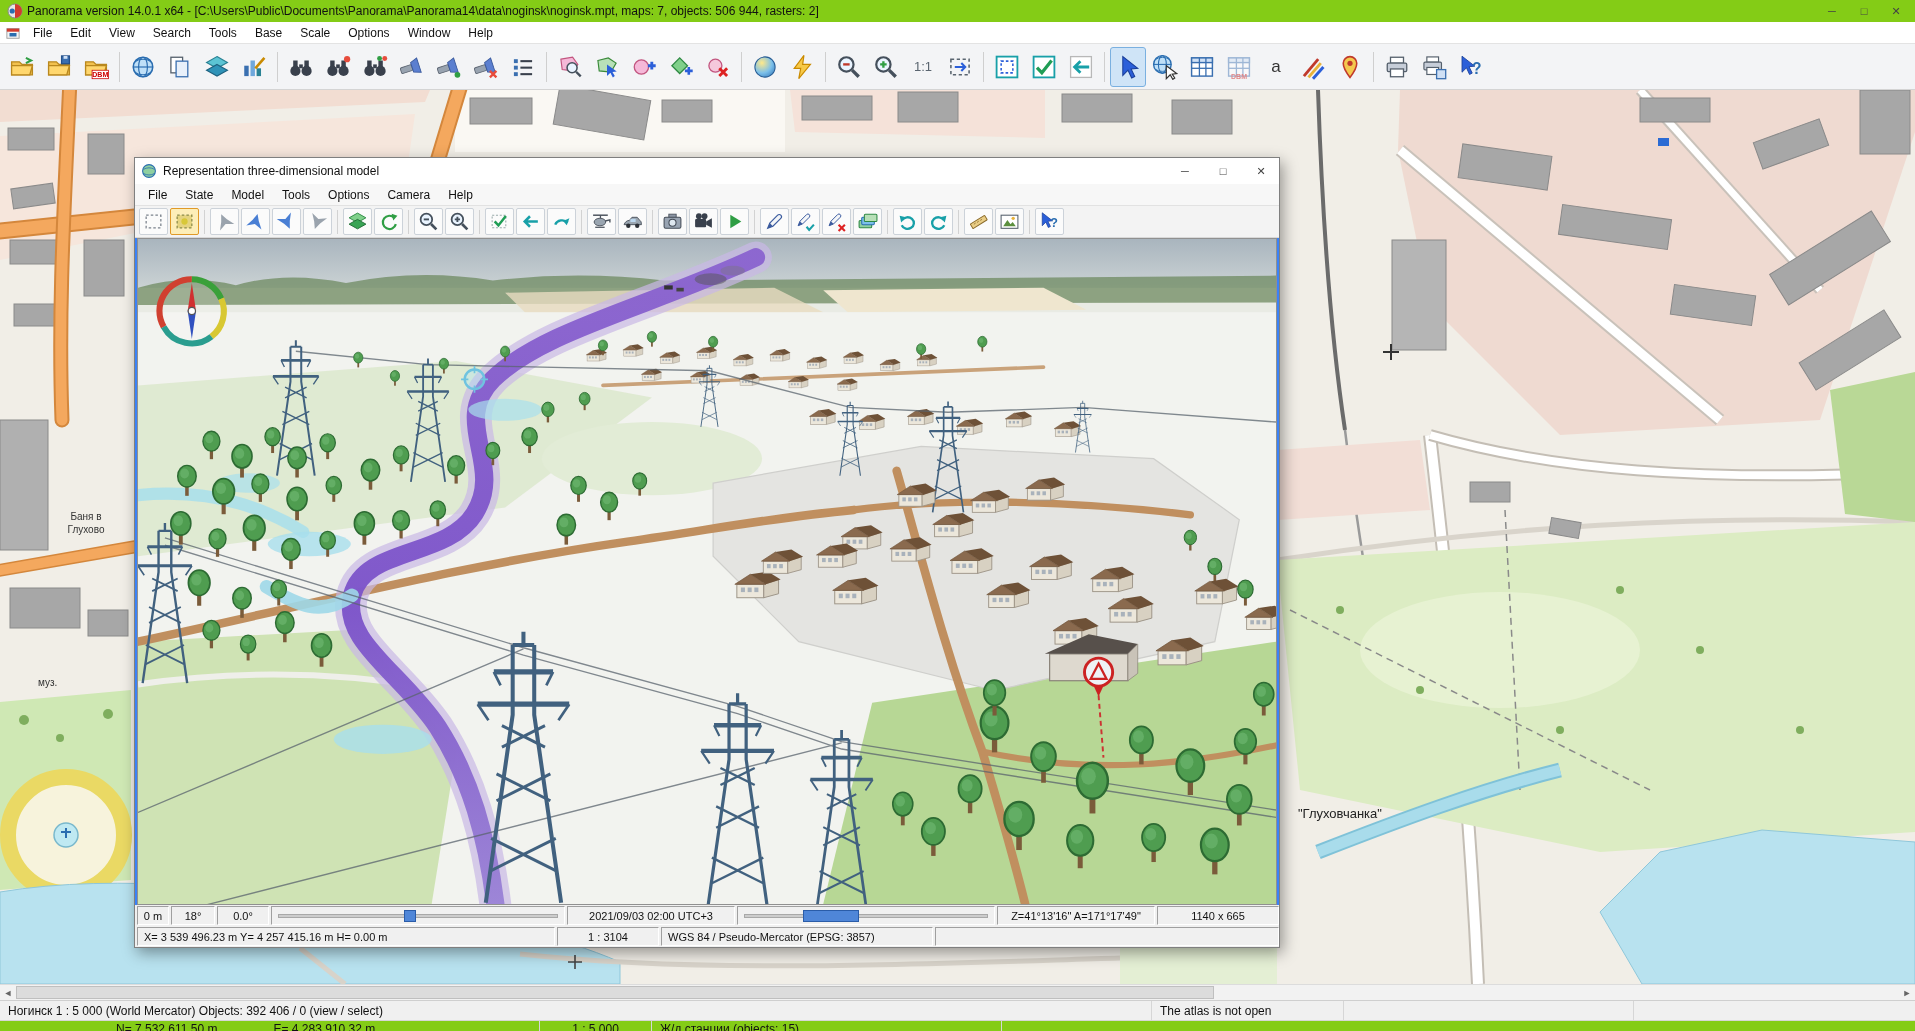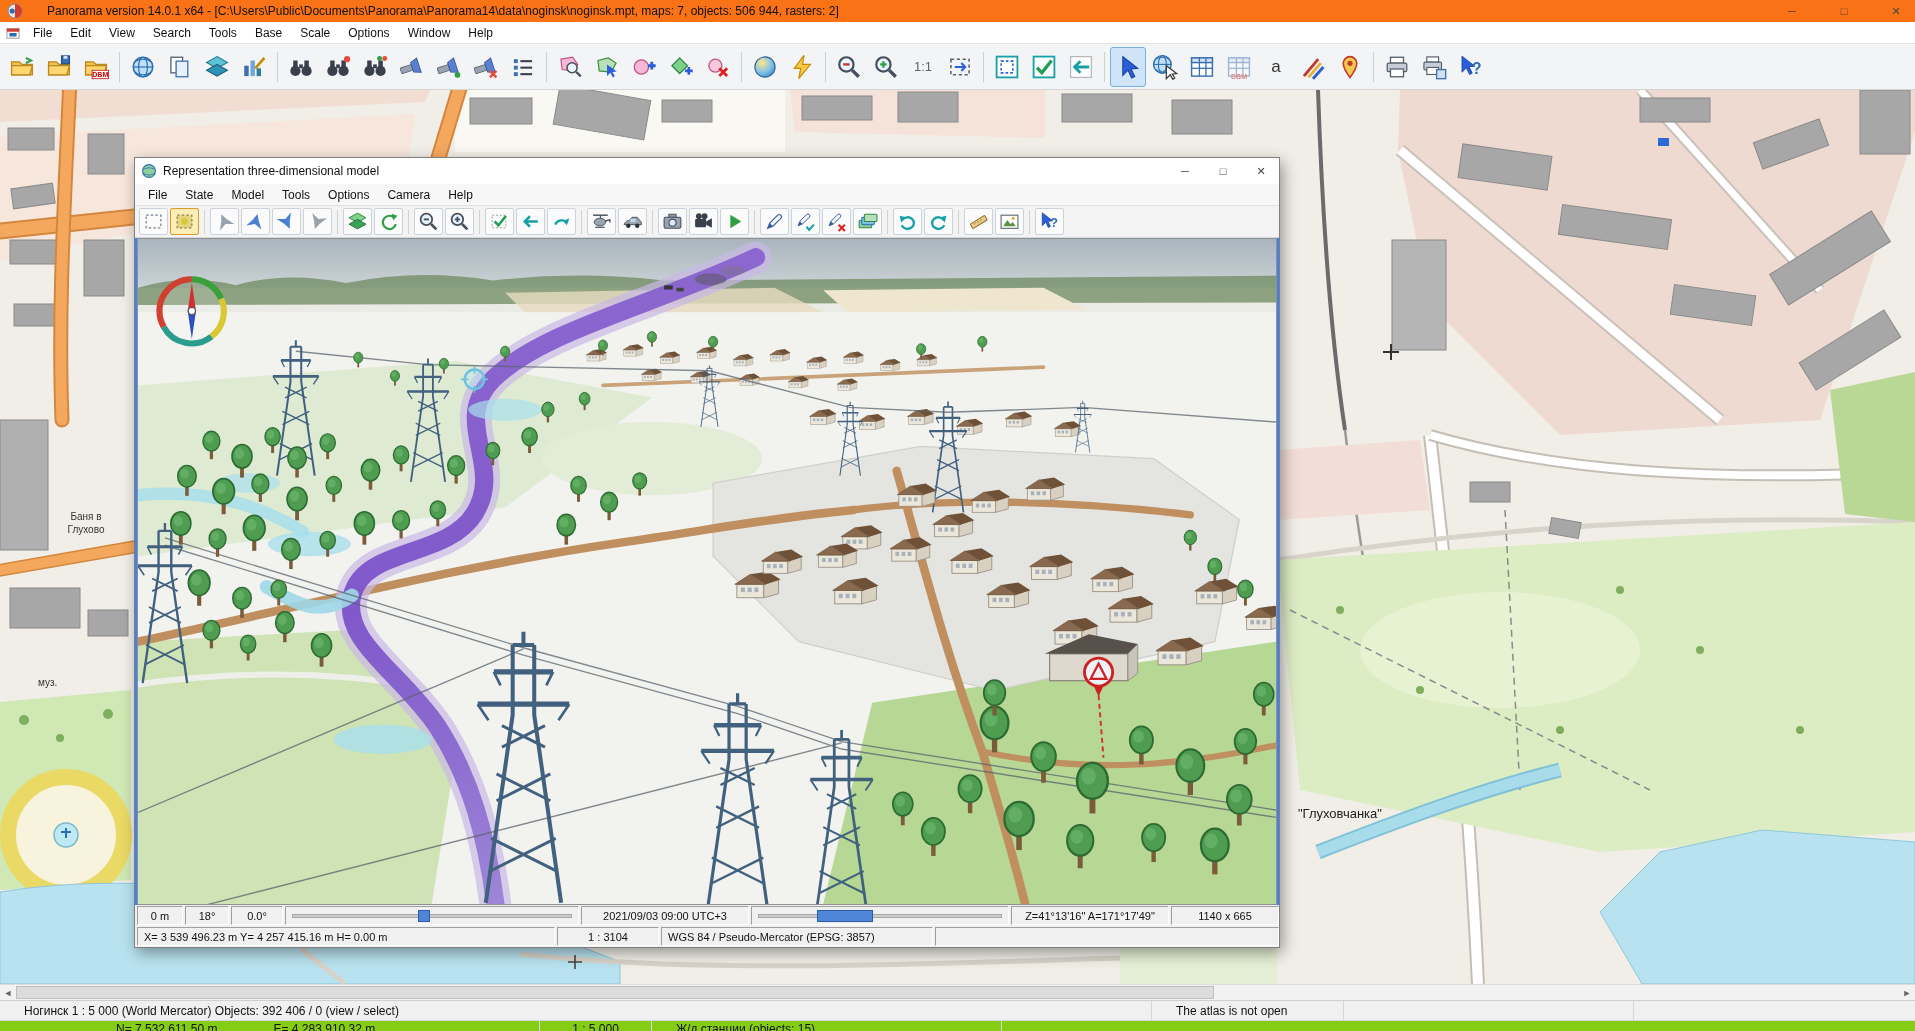--- a/index.html
+++ b/index.html
@@ -1,21 +1,21 @@
 <!DOCTYPE html>
 <html><head>
 <meta charset="utf-8">
 <style>
   *{margin:0;padding:0;box-sizing:border-box}
   html,body{width:1915px;height:1031px;overflow:hidden;background:#e8e8e8;
     font-family:"Liberation Sans",sans-serif;font-size:12px;color:#111}
   .app{display:flex;flex-direction:column;width:1915px;height:1031px;background:#f0f0f0}
 
   
-  .titlebar{height:22px;background:#f97316;display:flex;align-items:center;padding:0 3px;gap:20px;flex:0 0 auto}
+  .titlebar{height:22px;background:#84cc16;display:flex;align-items:center;padding:0 3px;gap:0;flex:0 0 auto}
   .titlebar .title{flex:1;font-size:12px;white-space:nowrap;overflow:hidden;text-overflow:ellipsis}
   .winbtn{width:32px;height:20px;display:flex;align-items:center;justify-content:center;font-size:11px;color:#444}
   .menubar{height:22px;background:#ffffff;border-bottom:1px solid #e3e3e3;display:flex;align-items:center;padding:0 2px;flex:0 0 auto}
   .menu-item{padding:3px 9px;font-size:12px;cursor:default}
   .appmenu-icon{width:16px;height:16px;margin:0 4px}
 
   .toolbar{height:46px;background:#f3f4f6;border-bottom:1px solid #d4d4d4;display:flex;align-items:center;padding:0 4px;gap:1px;flex:0 0 auto}
   .tbtn{width:36px;height:40px;display:flex;align-items:center;justify-content:center;border-radius:3px;border:1px solid transparent}
   .tbtn svg{width:26px;height:26px}
   .tbtn.active{background:#cfe4f7;border-color:#7ab0e0}
@@ -47,21 +47,21 @@
 
   .mw-status{height:21px;background:#f0f0f0;display:flex;align-items:stretch;font-size:11px;flex:0 0 auto}
   .mseg{border:1px solid;border-color:#9f9f9f #ffffff #ffffff #9f9f9f;margin:1px 0 1px 2px;
     padding:0 6px;display:flex;align-items:center;white-space:nowrap;overflow:hidden}
   .mseg.center{justify-content:center}
   .strack{flex:1;height:4px;background:#cccccc;border:1px solid #a8a8a8;position:relative}
   .sthumb{position:absolute;top:-5px;height:12px;background:#4f86d8;border:1px solid #2a5ca8}
 
   
   .statusbar{height:20px;background:#f0f0f0;border-top:1px solid #cfcfcf;display:flex;align-items:stretch;font-size:12px;flex:0 0 auto}
-  .sseg{display:flex;align-items:center;padding:0 24px;border-right:1px solid #d6d6d6;white-space:nowrap;overflow:hidden}
+  .sseg{display:flex;align-items:center;padding:0 8px;border-right:1px solid #d6d6d6;white-space:nowrap;overflow:hidden}
   .statusrow2{height:11px;background:#84cc16;border-top:1px solid #d6d6d6;display:flex;font-size:12px;line-height:17px;overflow:hidden;flex:0 0 auto}
   .statusrow2 .sseg{border-right:1px solid #d6d6d6;align-items:flex-start}
 
   svg text{font-family:"Liberation Sans",sans-serif}
   .hiddefs{position:absolute;width:0;height:0;overflow:hidden}
 </style>
 </head>
 <body>
 
 <svg class="hiddefs" aria-hidden="true">
@@ -983,29 +983,29 @@
             <path d="M24,-10 A26,26 0 0 1 16,21" fill="none" stroke="#d8c832" stroke-width="5"></path>
             <path d="M16,21 A26,26 0 0 1 -23,13" fill="none" stroke="#2a9d8f" stroke-width="5"></path>
             <polygon points="0,-23 3.4,0 -3.4,0" fill="#d03030"></polygon>
             <polygon points="0,23 3.4,0 -3.4,0" fill="#3050c0"></polygon>
             <circle r="3" fill="#fff" stroke="#555"></circle>
           </g>
         </svg>
       </div>
 
       <div class="mw-status">
-        <span class="mseg center" style="width:46px">0 m</span>
+        <span class="mseg center" style="width:32px">0 m</span>
         <span class="mseg center" style="width:44px">18°</span>
         <span class="mseg center" style="width:52px">0.0°</span>
         <span class="mseg" style="width:294px">
           <span class="strack">
               <span class="sthumb" style="left:45%;width:12px"></span>
             </span>
         </span>
-        <span class="mseg center" style="width:168px">2021/09/03  09:00  UTC+3</span>
+        <span class="mseg center" style="width:168px">2021/09/03  02:00  UTC+3</span>
         <span class="mseg" style="width:258px">
           <span class="strack">
               <span class="sthumb" style="left:24%;width:56px"></span>
             </span>
         </span>
         <span class="mseg center" style="width:158px">Z=41°13'16"  A=171°17'49"</span>
         <span class="mseg center" style="flex:1">1140 x 665</span>
       </div>
 
       <div class="mw-status">

